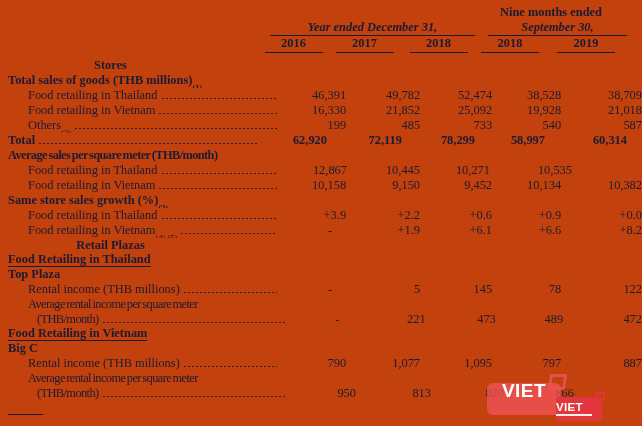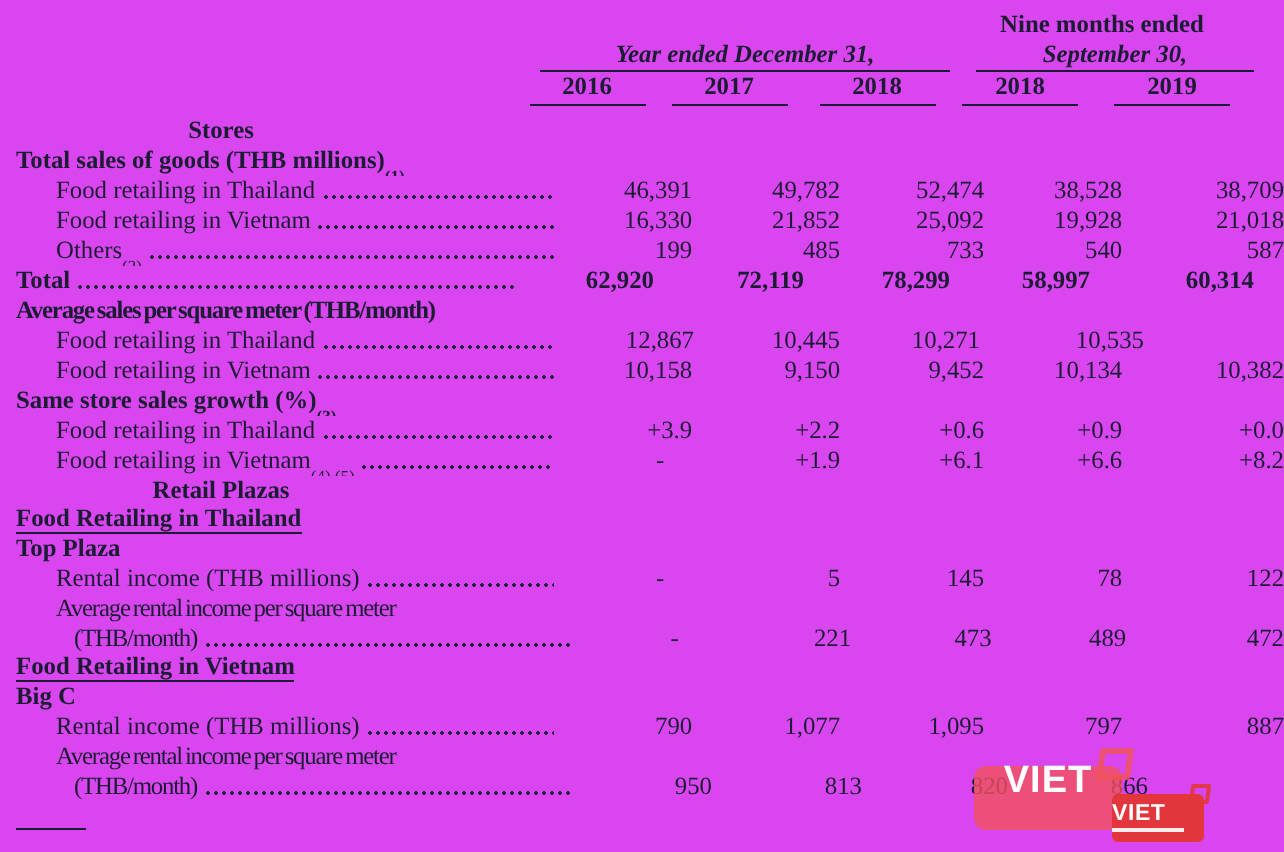--- a/index.html
+++ b/index.html
@@ -1,17 +1,17 @@
 <!DOCTYPE html>
 <html><head>
 <meta charset="utf-8">
 <style>
   html,body{margin:0;padding:0;background:#fff;}
   .page{
-    position:relative;width:642px;height:426px;background:#d946ef;overflow:hidden;
+    position:relative;width:642px;height:426px;background:#c2410c;overflow:hidden;
     font-family:"Liberation Serif","DejaVu Serif",serif;color:#1b1b33;
     font-size:12.4px;line-height:15px;box-sizing:border-box;padding:5px 0 0 8px;
   }
   .row{display:flex;align-items:flex-end;}
   .lblspacer{flex:0 0 252px;}
   .lbl{flex:0 0 252px;display:flex;align-items:flex-end;white-space:nowrap;overflow:hidden;}
   .c{text-align:right;box-sizing:border-box;}
   .c1{width:67px}.c2{width:75px}.c3{width:73px}.c4{width:70px}.c5{width:82px}
   .g1{width:215px;box-sizing:border-box;}
   .g2{width:152px;box-sizing:border-box;}

